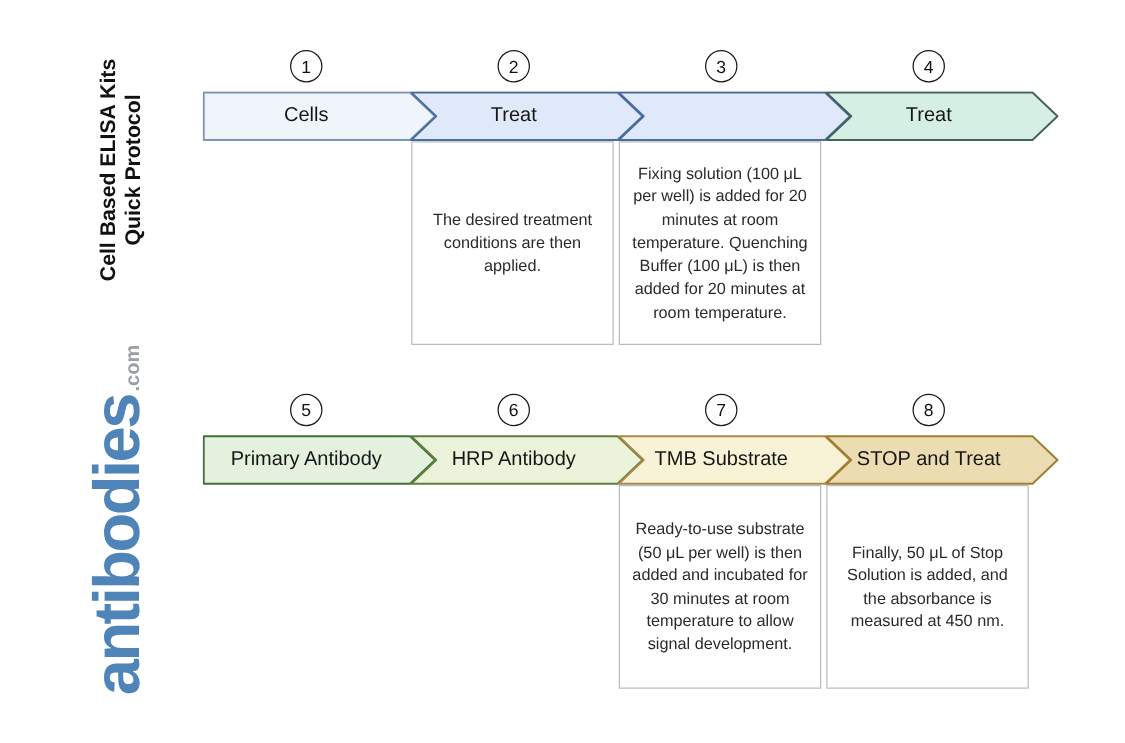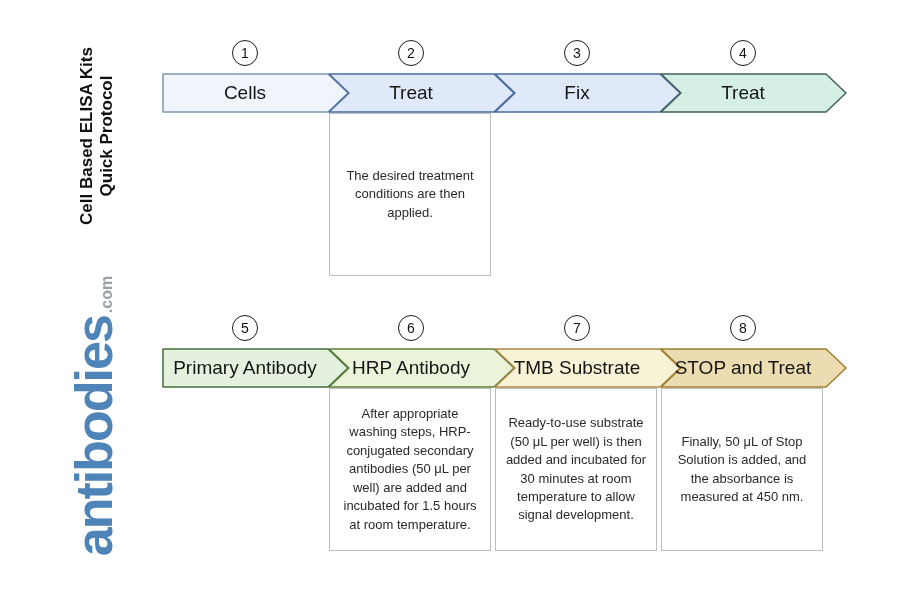--- a/index.html
+++ b/index.html
@@ -50,21 +50,21 @@
     width:24px;height:24px;border-radius:50%;
     border:1.6px solid #1a1a1a;background:#fff;
     display:flex;align-items:center;justify-content:center;
     font-size:14px;color:#111;
   }
 
   .arrow-svg{position:absolute;top:34px;left:0;display:block;}
   .arrow-label{
     position:absolute;top:34px;left:0;width:166px;height:40px;
     display:flex;align-items:center;justify-content:center;
-    font-size:19px;color:#161616;
+    font-size:16px;color:#161616;
   }
 
   .desc-box{
     position:absolute;top:74px;left:1px;width:162px;height:163px;
     box-sizing:border-box;
     background:#ffffff;border:1px solid #b9bdc2;
     display:flex;align-items:center;justify-content:center;
     text-align:center;padding:4px 9px;
   }
   .desc-box p{
@@ -109,21 +109,23 @@
       </div>
     </div>
 
     <div class="step s2">
       <div class="circle-wrap">
         <div class="circle">3</div>
       </div>
       <svg class="arrow-svg" width="188" height="40" viewBox="0 0 188 40">
         <polygon points="1,1 166,1 186,20 166,39 1,39 21,20" stroke-width="1.5" stroke-linejoin="round" fill="#dfe9f9" stroke="#4a6d9e"></polygon>
       </svg>
-      <div class="arrow-label">Fix</div>
+      <div class="desc-box">
+        <p>Fixing solution (100 μL per well) is added for 20 minutes at room temperature. Quenching Buffer (100 μL) is then added for 20 minutes at room temperature.</p>
+      </div>
     </div>
 
     <div class="step s3">
       <div class="circle-wrap">
         <div class="circle">4</div>
       </div>
       <svg class="arrow-svg" width="188" height="40" viewBox="0 0 188 40">
         <polygon points="1,1 166,1 186,20 166,39 1,39 21,20" stroke-width="1.5" stroke-linejoin="round" fill="#d6efe4" stroke="#42625a"></polygon>
       </svg>
       <div class="arrow-label">Treat</div>
@@ -144,23 +146,20 @@
     </div>
 
     <div class="step s1">
       <div class="circle-wrap">
         <div class="circle">6</div>
       </div>
       <svg class="arrow-svg" width="188" height="40" viewBox="0 0 188 40">
         <polygon points="1,1 166,1 186,20 166,39 1,39 21,20" stroke-width="1.5" stroke-linejoin="round" fill="#ebf3db" stroke="#5f7d3c"></polygon>
       </svg>
       <div class="arrow-label">HRP Antibody</div>
-      <div class="desc-box">
-        <p>After appropriate washing steps, HRP-conjugated secondary antibodies (50 μL per well) are added and incubated for 1.5 hours at room temperature.</p>
-      </div>
     </div>
 
     <div class="step s2">
       <div class="circle-wrap">
         <div class="circle">7</div>
       </div>
       <svg class="arrow-svg" width="188" height="40" viewBox="0 0 188 40">
         <polygon points="1,1 166,1 186,20 166,39 1,39 21,20" stroke-width="1.5" stroke-linejoin="round" fill="#f8f2d6" stroke="#ab8a49"></polygon>
       </svg>
       <div class="arrow-label">TMB Substrate</div>

